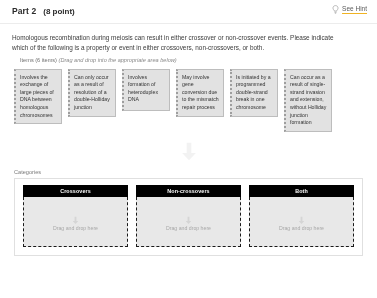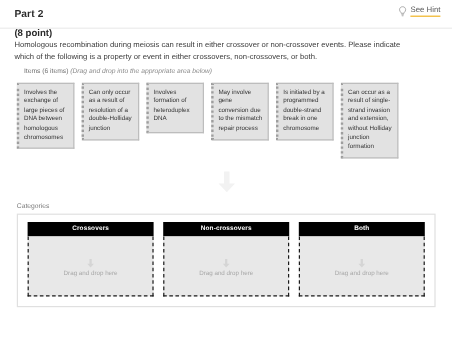--- a/index.html
+++ b/index.html
@@ -22,21 +22,20 @@
     align-items: baseline;
     justify-content: space-between;
     padding: 5px 10px 5px 12px;
     border-bottom: 1px solid #ececec;
     height: 13px;
   }
   .part-title-group {
     display: flex;
     align-items: baseline;
     gap: 7px;
-    flex-direction: column;
   }
   .part-title {
     font-size: 8.5px;
     font-weight: bold;
     color: #2b2b2b;
     letter-spacing: 0.1px;
   }
   .part-points {
     font-size: 8px;
     font-weight: bold;

